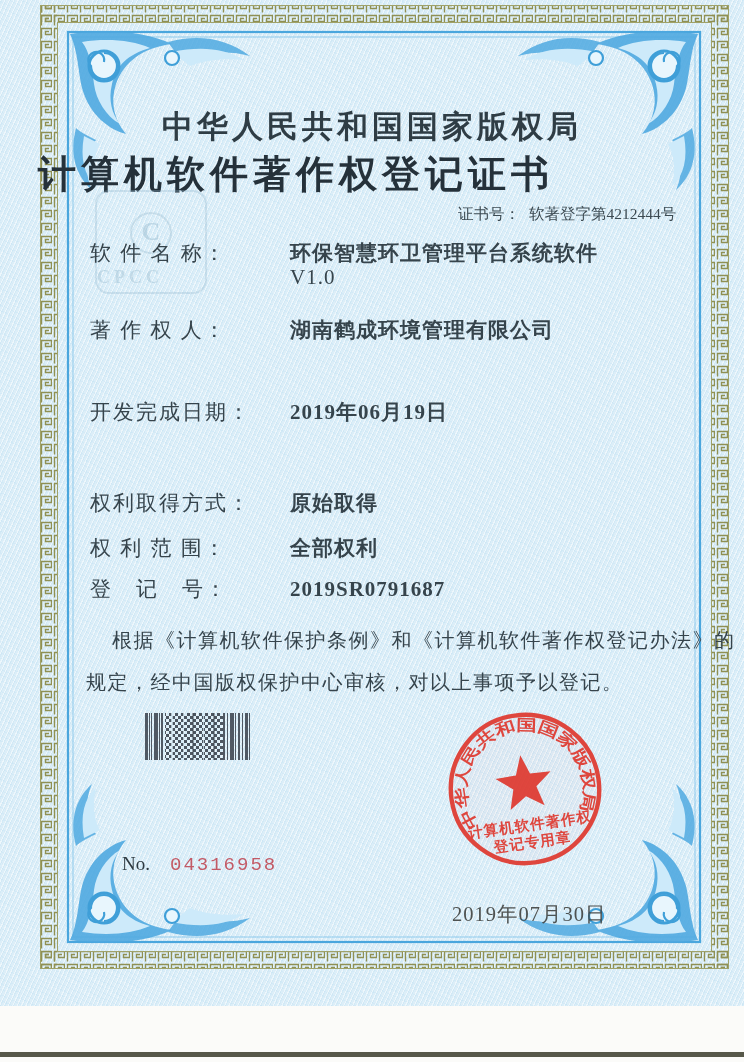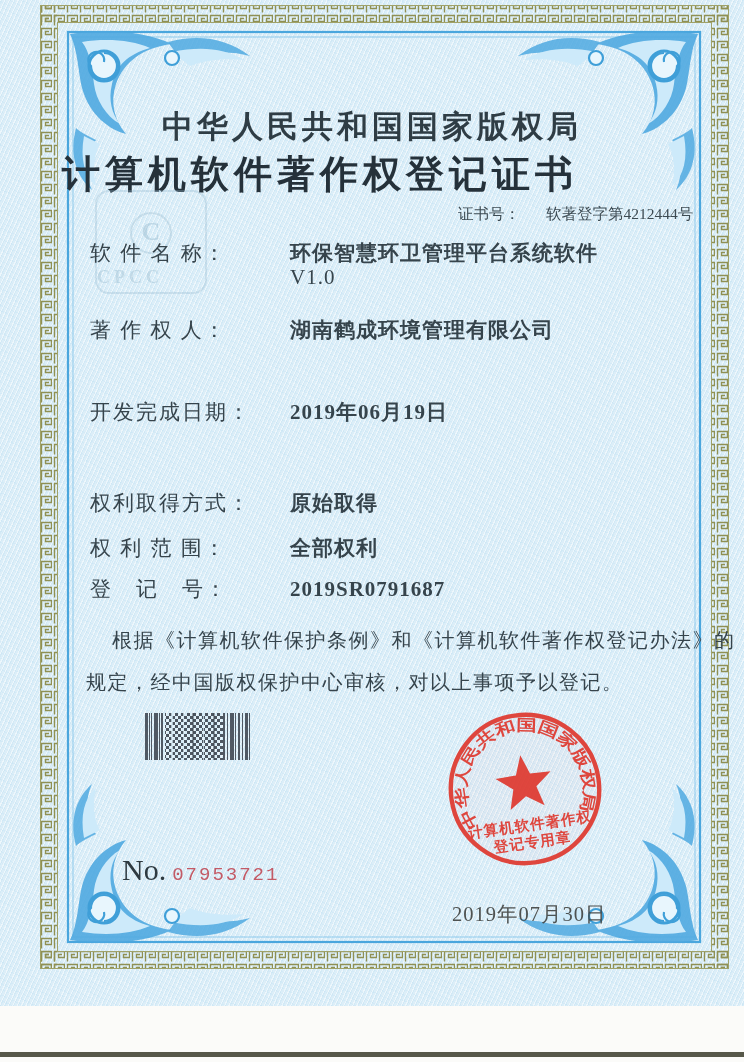--- a/index.html
+++ b/index.html
@@ -13,37 +13,37 @@
       repeating-linear-gradient(115deg, rgba(255,255,255,.5) 0 1px, rgba(186,222,241,.28) 1px 2px, rgba(255,255,255,0) 2px 4px),
       repeating-linear-gradient(25deg, rgba(168,214,240,.16) 0 1px, rgba(255,255,255,0) 1px 5px);}
   .below-paper{position:absolute;left:0;top:1006px;width:744px;height:56px;background:#fbfbf9;}
   .scan-edge{position:absolute;left:0;top:1052px;width:744px;height:5px;background:#57584a;}
   .frame-svg{position:absolute;left:0;top:0;z-index:1;}
   .content{position:absolute;left:0;top:0;width:744px;height:1006px;z-index:2;}
   .abs{position:absolute;white-space:nowrap;}
   .title1{left:0;top:106px;width:744px;text-align:center;font-size:31px;font-weight:600;
           letter-spacing:4px;color:#2f3d45;}
   .title2{left:0;top:149px;width:592px;text-align:center;font-size:38px;font-weight:700;
-          letter-spacing:5px;color:#25313a;padding-left:24px;}
+          letter-spacing:5px;color:#25313a;}
   .certno{left:458px;top:204px;font-size:15.5px;color:#3c4a52;}
-  .certno .lbl{margin-right:26px;}
+  .certno .lbl{margin-right:9px;}
   .watermark{left:95px;top:190px;width:108px;height:100px;border:2px solid rgba(148,184,204,.42);
              border-radius:14px;opacity:.75;}
   .watermark .wm-ring{position:absolute;left:33px;top:20px;width:38px;height:38px;border-radius:50%;
              border:2px solid rgba(148,184,204,.45);color:rgba(140,178,200,.55);
              font-size:26px;font-weight:700;text-align:center;line-height:36px;}
   .watermark .wm-cap{position:absolute;left:0;bottom:4px;width:100%;text-align:left;
              font-size:18px;letter-spacing:4px;color:rgba(148,184,204,.5);font-weight:700;}
   .frow{font-size:21px;color:#36444c;}
   .frow .flabel{display:inline-block;width:200px;letter-spacing:2px;}
   .frow .fvalue{letter-spacing:1px;font-weight:bold;}
   .cont-line{font-size:21px;color:#36444c;letter-spacing:1px;}
   .para{font-size:20px;color:#36444c;letter-spacing:1.5px;}
   .serial{left:122px;top:853px;}
-  .serial .no{font-size:30px;color:#2e3a41;margin-right:6px;}
+  .serial .no{font-size:19px;color:#2e3a41;margin-right:20px;}
   .serial .num{font-size:19px;font-family:"Liberation Mono","DejaVu Sans Mono",monospace;
                color:#c35a66;letter-spacing:2px;}
   .stamp-wrap{left:444px;top:708px;width:162px;height:162px;}
   .stamp-date{left:452px;top:852px;font-size:20.5px;color:rgba(66,68,66,.92);
               letter-spacing:1px;z-index:6;margin-top:48px;}
   .barcode{left:145px;top:713px;}
 </style>
 </head>
 <body>
 
@@ -167,20 +167,20 @@
         </text>
         <polygon points="83,48 90.3,67.9 111.5,68.7 94.9,81.9 100.6,102.3 83,90.5 65.4,102.3 71.1,81.9 54.5,68.7 75.7,67.9" fill="#df382e"></polygon>
         <text x="83" y="125" text-anchor="middle" font-size="15" font-weight="bold" fill="#df382e" letter-spacing="1">计算机软件著作权</text>
         <text x="83" y="143" text-anchor="middle" font-size="15" font-weight="bold" fill="#df382e" letter-spacing="1">登记专用章</text>
       </g>
     </svg>
 
     <div class="abs stamp-date">2019年07月30日</div>
 
     <div class="abs serial">
-      <span class="no">No.</span><span class="num">07953721</span>
+      <span class="no">No.</span><span class="num">04316958</span>
     </div>
 
   </div>
 
   <div class="below-paper"></div>
   <div class="scan-edge"></div>
 </div>
 
 </body></html>

